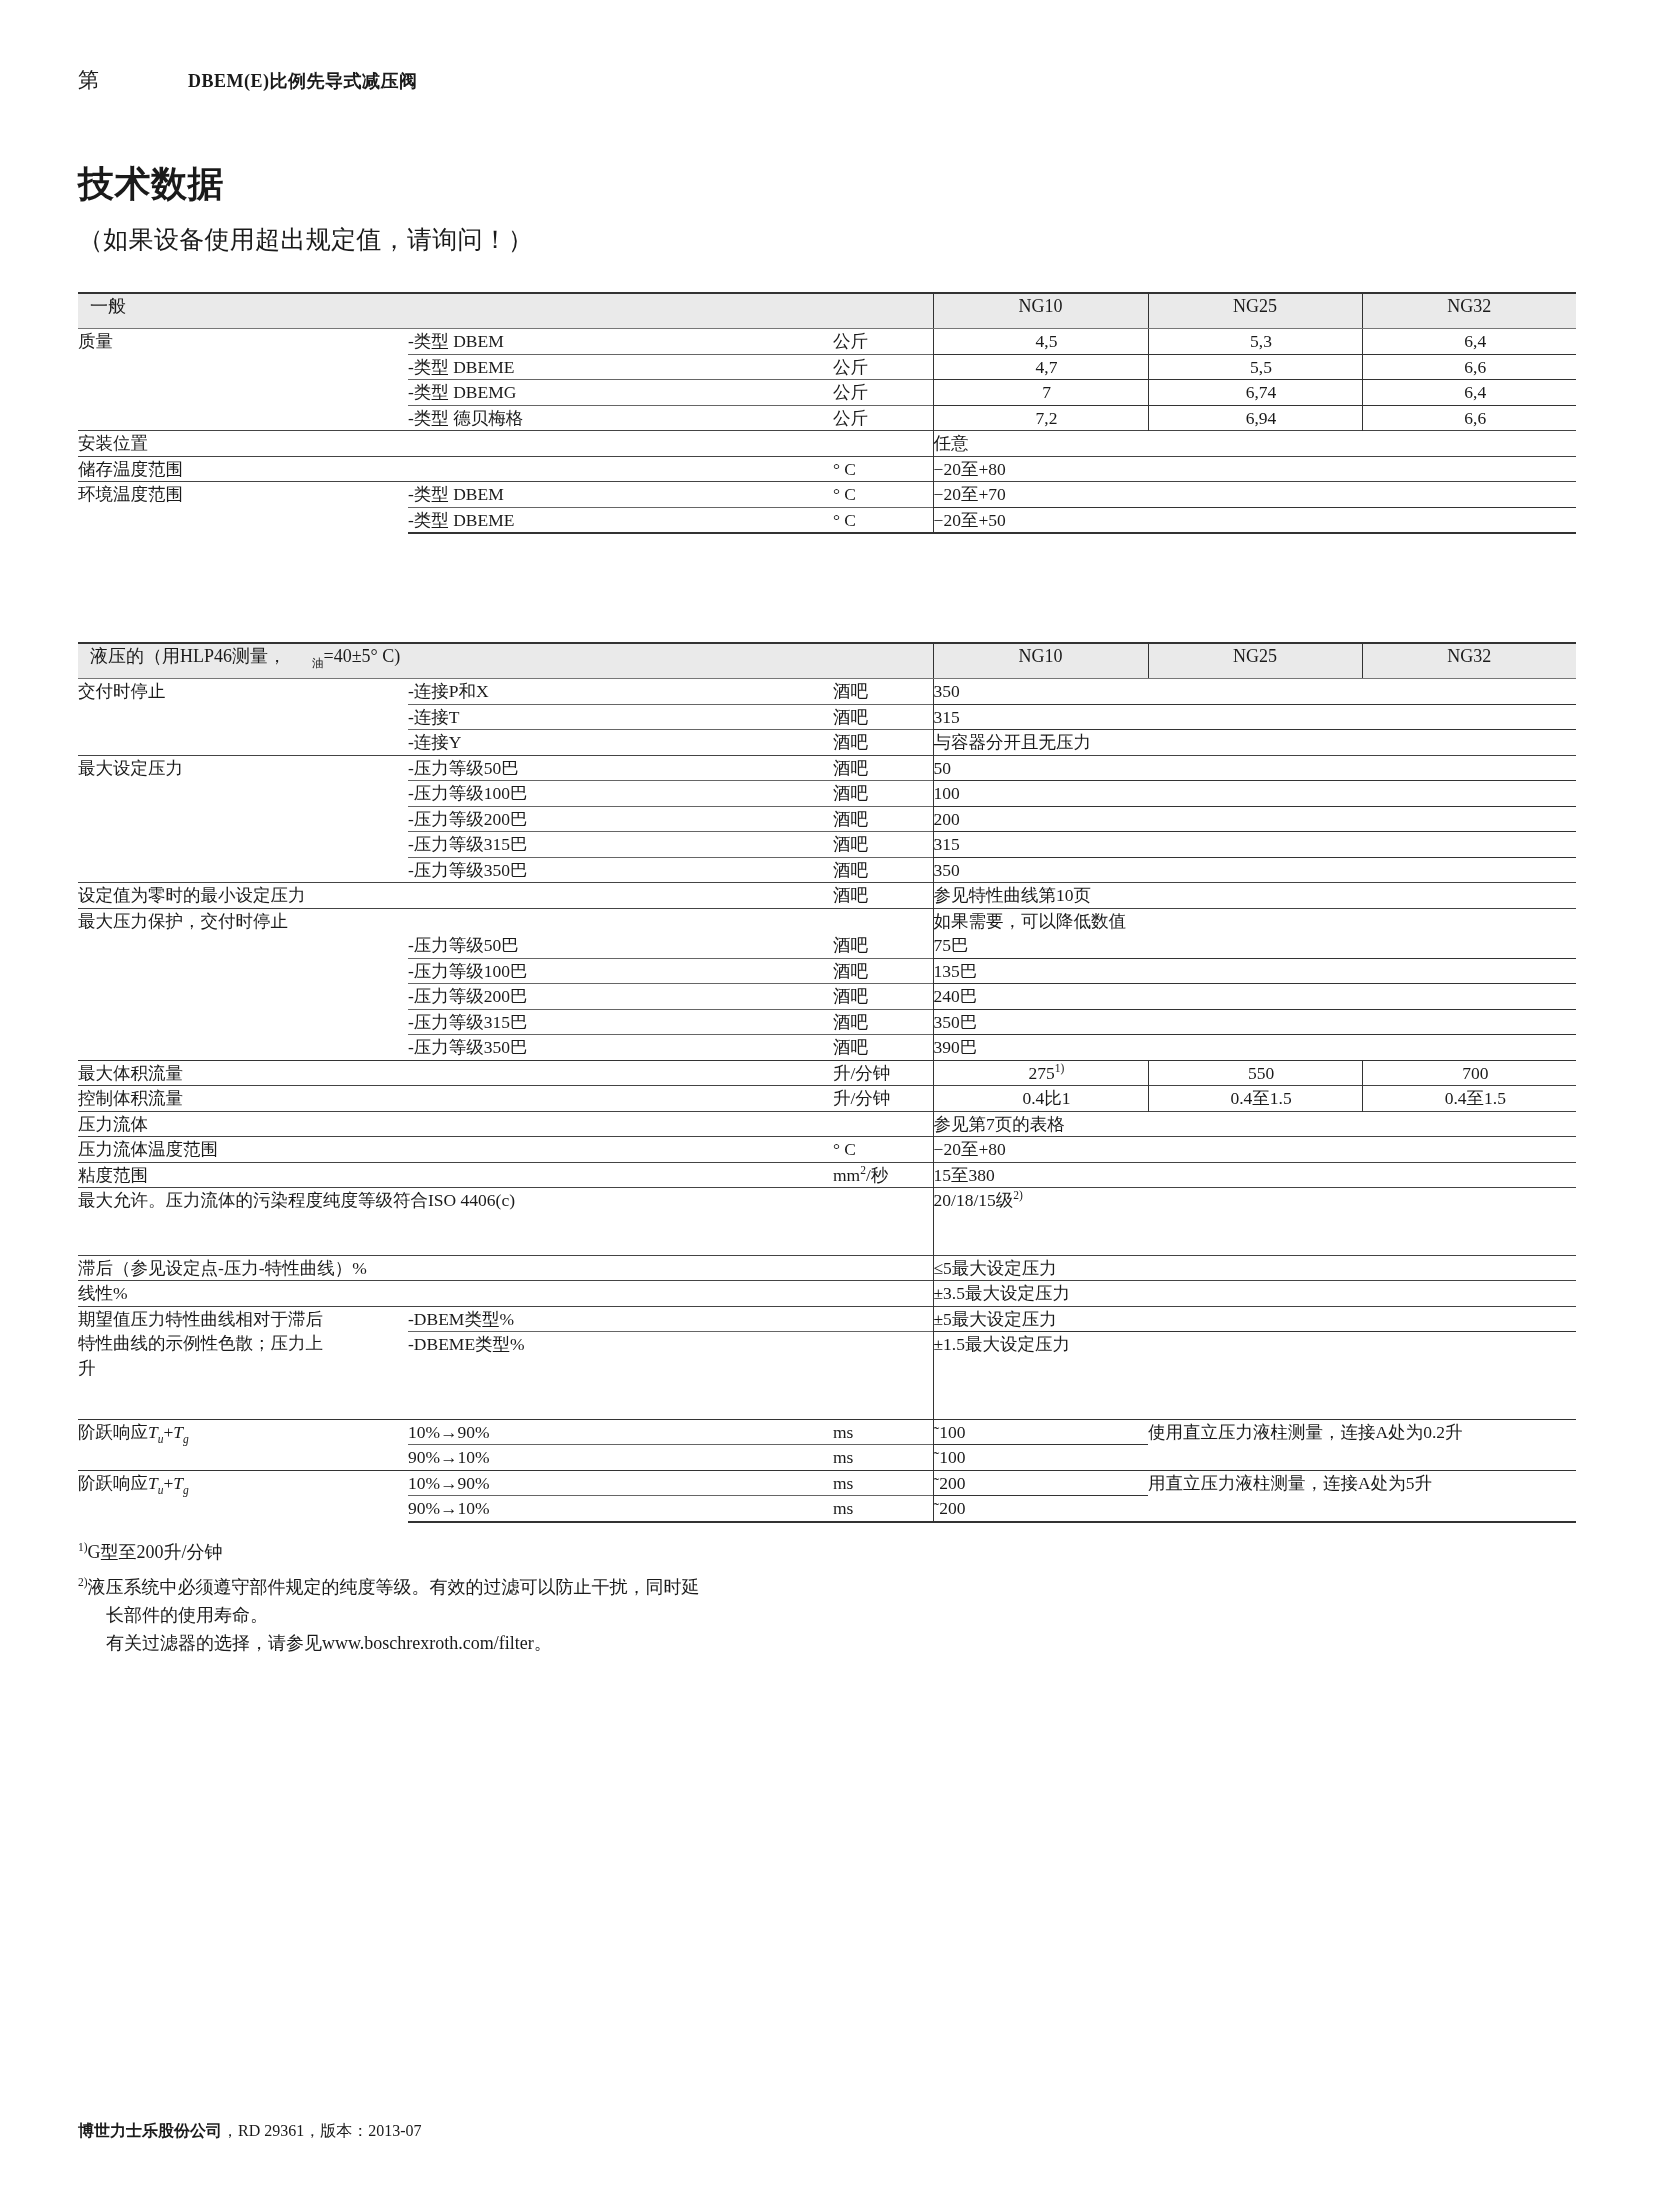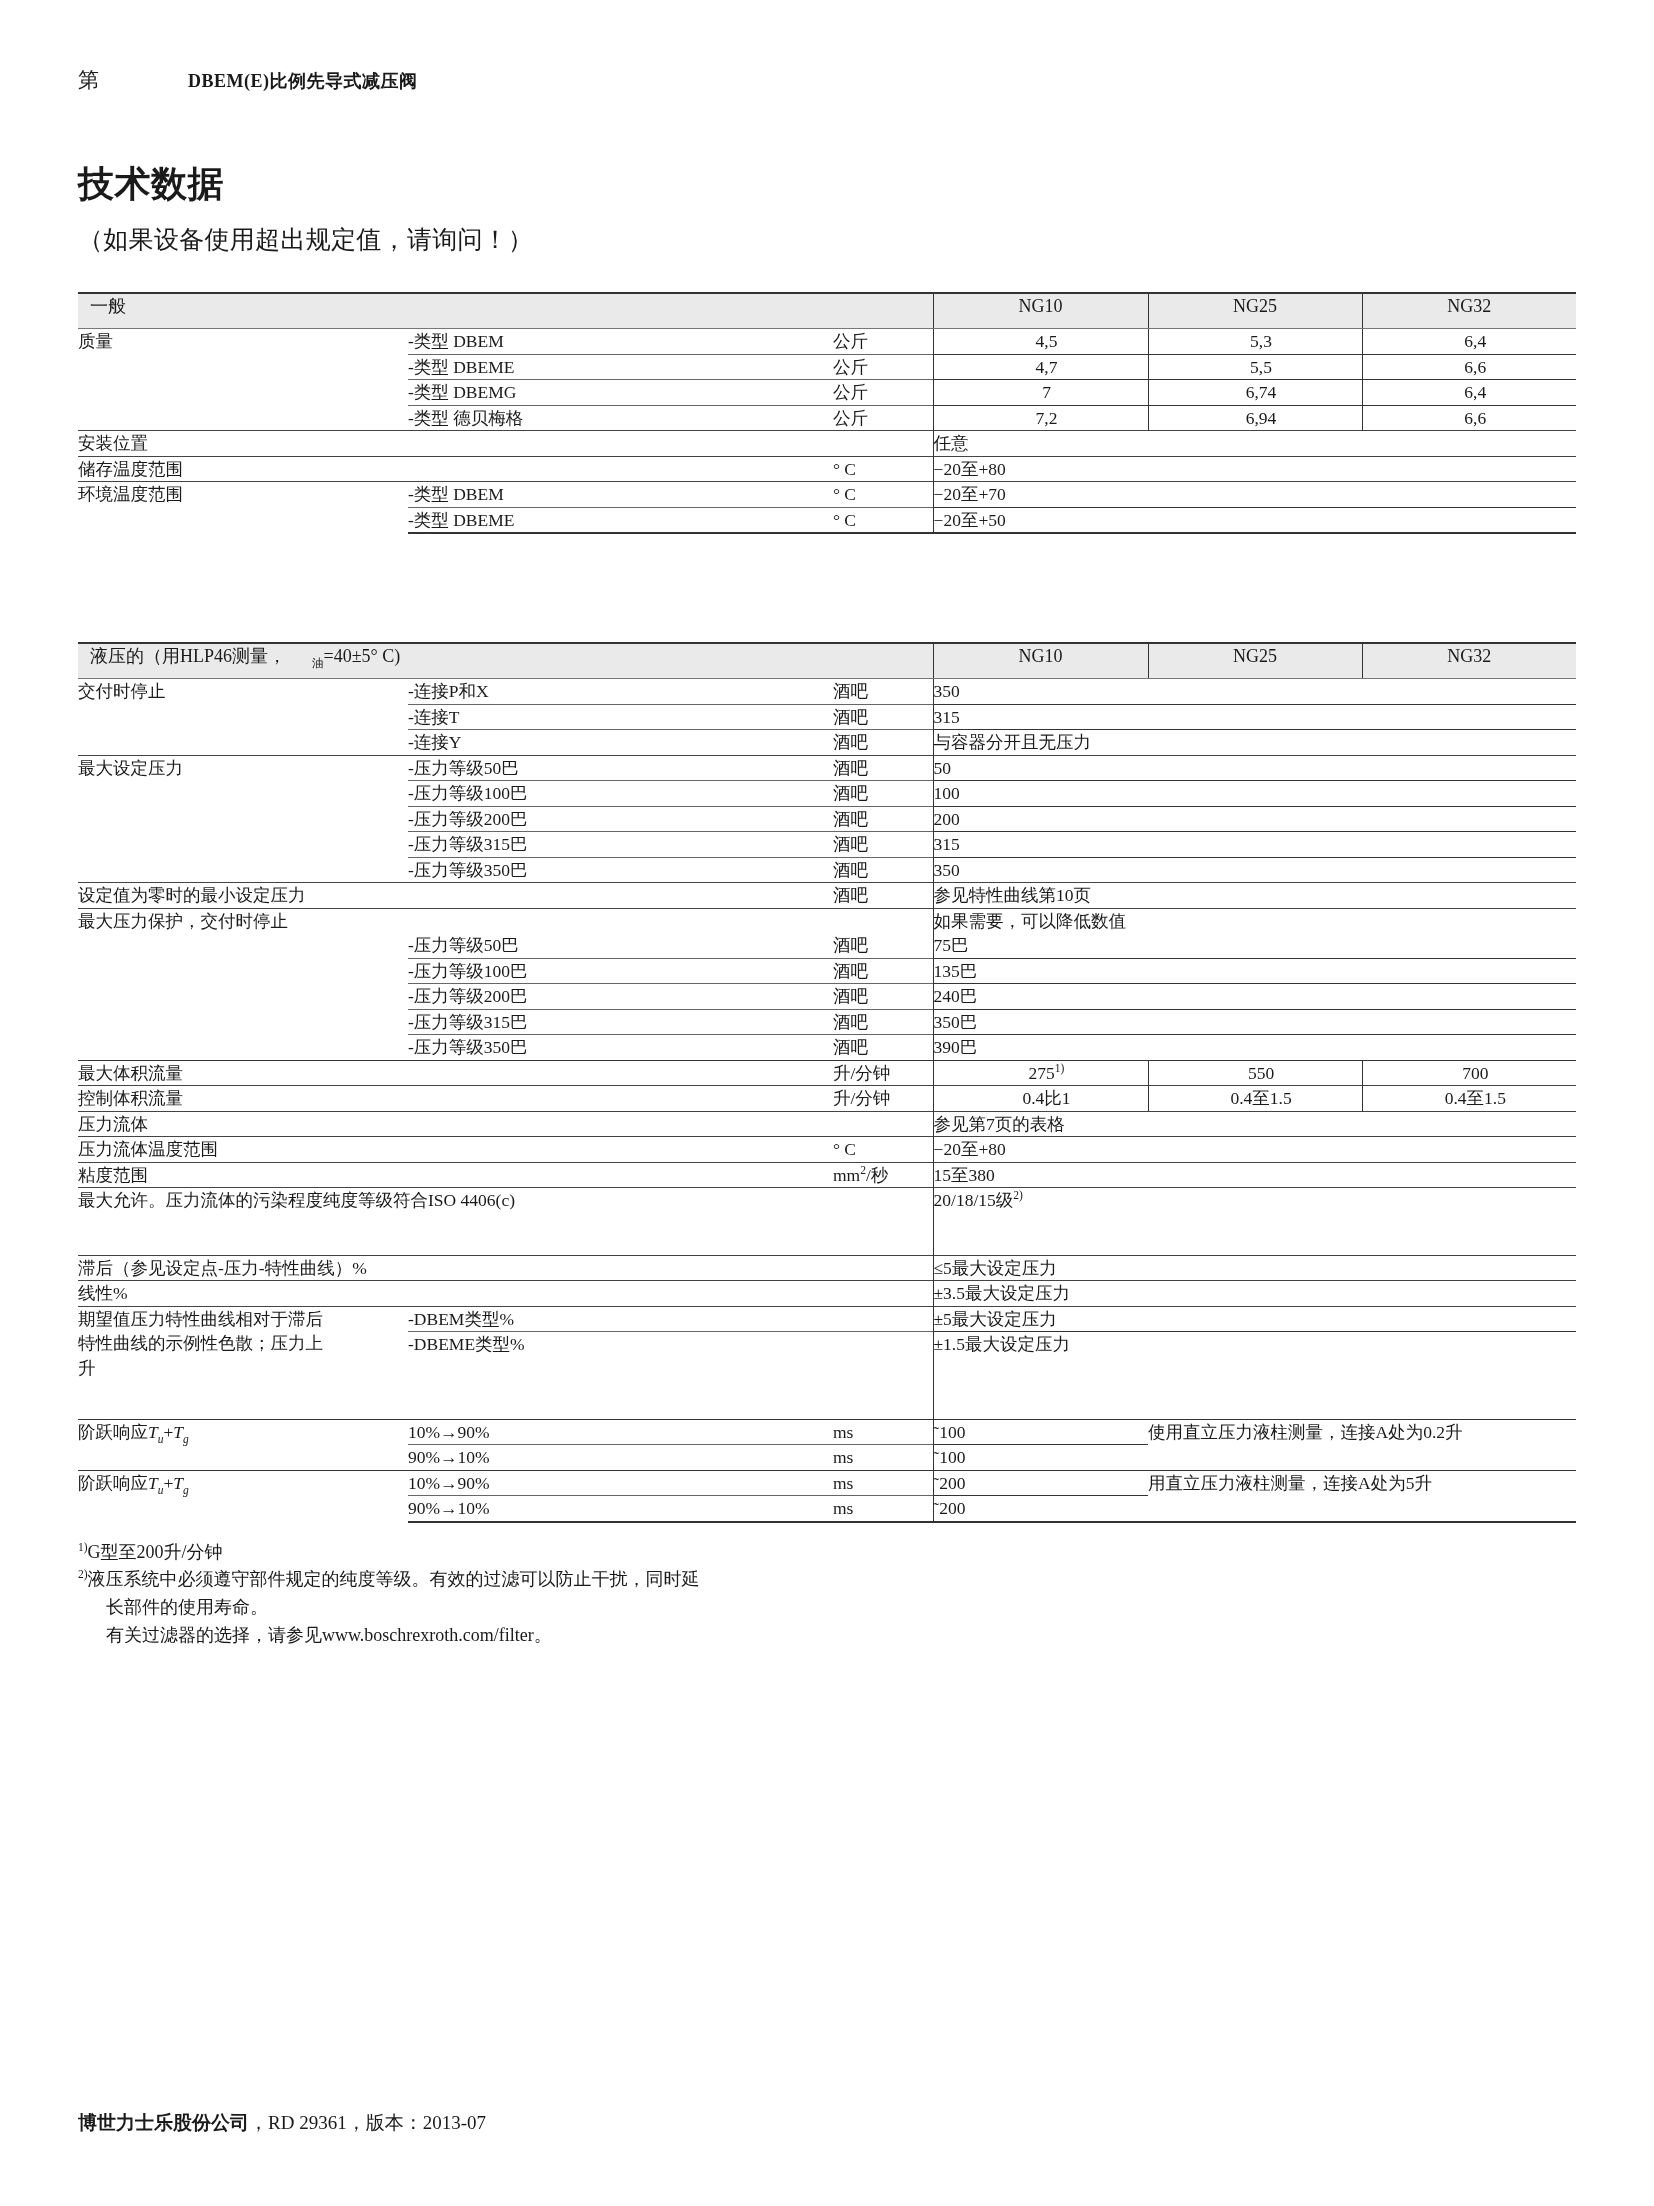--- a/index.html
+++ b/index.html
@@ -156,29 +156,29 @@
     padding: 9px 8px 9px 14px;
     line-height: 1.4;
   }
 
   
   .footnotes {
     margin-top: 16px;
     font-size: 18px;
     line-height: 1.55;
   }
-  .footnotes .fnline { display: block; }
+  .footnotes .fnline { display: block; margin-top: 8px; }
   .footnotes .indent { padding-left: 28px; display: block; }
 
   
   .doc-footer {
     position: absolute;
     left: 78px;
-    bottom: 70px;
-    font-size: 19px;
+    bottom: 64px;
+    font-size: 16px;
   }
   .doc-footer .brand { font-weight: bold; }
 </style>
 </head>
 <body>
 
 <div class="page">
 
   <div class="doc-header">
     <span class="page-word">第</span>

